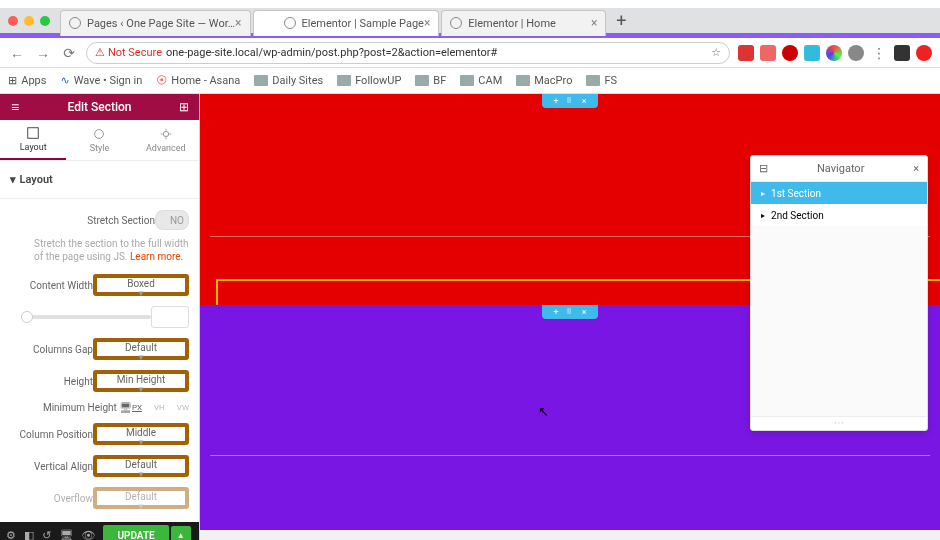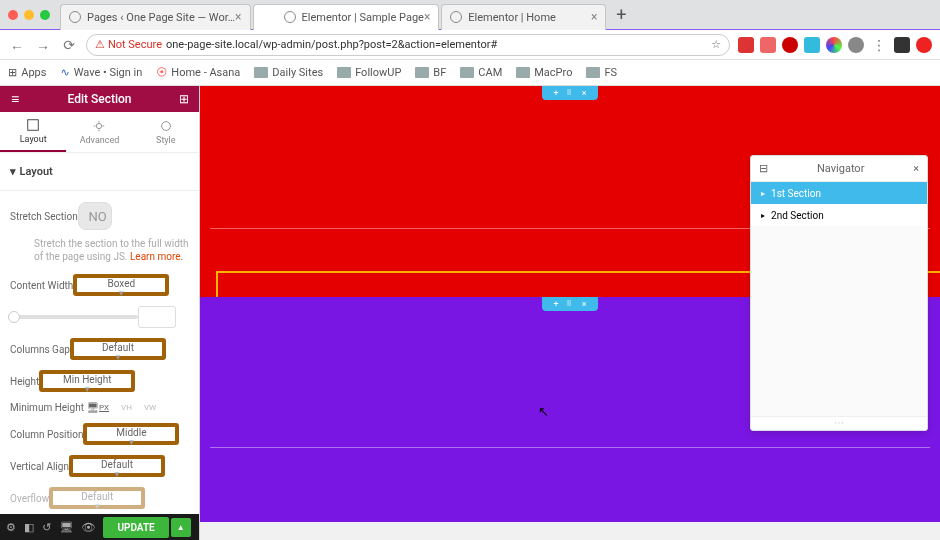--- a/index.html
+++ b/index.html
@@ -1,19 +1,19 @@
 <!DOCTYPE html>
 <html><head>
 <meta charset="utf-8">
 <style>
 *{box-sizing:border-box;margin:0;padding:0;font-family:-apple-system,BlinkMacSystemFont,"Segoe UI",Roboto,sans-serif;}
 body{width:940px;height:540px;overflow:hidden;background:#fff;position:relative;}
 .bar{display:flex;align-items:center;}
 
-.tabs{height:30px;background:#dfe1e3;padding-left:8px;border-bottom:1px solid #8b5cf6;}
+.tabs{height:30px;background:#dfe1e3;padding-left:8px;border-bottom:5px solid #8b5cf6;margin-top:8px;}
 .tl{display:flex;gap:6px;margin-right:10px;}
 .tl span{width:10px;height:10px;border-radius:50%;}
 .r{background:#ff5e57;}.y{background:#ffbd2e;}.g{background:#28c840;}
 .tab{height:26px;margin-top:4px;background:#f2f2f2;border:1px solid #c5c5c5;border-bottom:none;border-radius:4px 4px 0 0;display:flex;align-items:center;padding:0 8px;font-size:11px;color:#555;min-width:165px;margin-right:2px;}
 .tab.active{background:#fff;padding-left:30px;}
 .tab .fav{width:12px;height:12px;border:1px solid #888;border-radius:50%;margin-right:6px;}
 .tab .x{margin-left:auto;color:#888;font-size:12px;}
 .newtab{width:26px;text-align:center;color:#555;font-size:18px;}
 
 .addr{height:30px;background:#fff;border-bottom:1px solid #ddd;padding:0 8px;gap:8px;}
@@ -38,23 +38,23 @@
 .shead{background:#a90e47;}
 .ham{width:30px;text-align:center;font-size:14px;}
 .stitle{flex:1;text-align:center;}
 .grid{width:30px;text-align:center;}
 .stabs{display:flex;height:40px;background:#fff;}
 .stab{flex:1;display:flex;flex-direction:column;align-items:center;justify-content:center;font-size:9px;color:#888;gap:2px;}
 .stab.act{color:#333;border-bottom:2px solid #93003a;}
 .stab svg{width:14px;height:14px;}
 .sec{padding:6px 10px;font-size:11px;color:#444;border-top:1px solid #eee;}
 .sechead{font-weight:600;padding:6px 0;display:flex;align-items:center;gap:4px;}
-.row{display:flex;align-items:center;justify-content:flex-start;padding:5px 0;font-size:10px;}
+.row{display:flex;align-items:center;justify-content:flex-end;padding:5px 0;font-size:10px;}
 .row .lbl{color:#666;}
-.tog{width:34px;height:28px;background:#e8e8e8;border-radius:8px;border:1px solid #ddd;display:flex;align-items:center;justify-content:flex-end;padding:0 4px;font-size:13px;color:#999;}
+.tog{width:34px;height:20px;background:#e8e8e8;border-radius:8px;border:1px solid #ddd;display:flex;align-items:center;justify-content:flex-end;padding:0 4px;font-size:10px;color:#999;}
 .help{font-size:10px;color:#aaa;line-height:1.3;padding:2px 0 6px;margin-left:24px;}
 .help a{color:#d40;}
 .sel{width:96px;height:22px;border:4px solid #a16207;border-radius:3px;display:flex;align-items:center;padding:0 6px;font-size:10px;color:#666;justify-content:space-between;flex-direction:column;}
 .sel .ar{font-size:8px;color:#999;}
 .slid{width:128px;height:4px;background:#e0e0e0;border-radius:2px;position:relative;}
 .slid .h{width:12px;height:12px;background:#fff;border:1px solid #ccc;border-radius:50%;position:absolute;top:-4px;}
 .numin{width:38px;height:22px;border:1px solid #ddd;border-radius:3px;font-size:10px;text-align:center;}
 .units{display:flex;gap:12px;font-size:8px;color:#bbb;}
 .units .a{color:#666;text-decoration:underline;}
 .footer{position:absolute;bottom:0;left:0;right:0;height:26px;background:#1a1a1a;display:flex;align-items:center;padding:0 6px;gap:8px;}
@@ -178,30 +178,30 @@
     </div>
     <div class="stabs">
       <div class="stab act">
           <svg viewBox="0 0 16 16">
             <rect x="2" y="2" width="12" height="12" fill="none" stroke="#333"></rect>
           </svg>
           <span>Layout</span>
         </div>
       <div class="stab">
           <svg viewBox="0 0 16 16">
+            <circle cx="8" cy="8" r="5" fill="none" stroke="#888"></circle>
+          </svg>
+          <span>Style</span>
+        </div>
+      <div class="stab">
+          <svg viewBox="0 0 16 16">
             <circle cx="8" cy="8" r="3" fill="none" stroke="#888"></circle>
             <path d="M8 2v2M8 12v2M2 8h2M12 8h2" stroke="#888"></path>
           </svg>
           <span>Advanced</span>
-        </div>
-      <div class="stab">
-          <svg viewBox="0 0 16 16">
-            <circle cx="8" cy="8" r="5" fill="none" stroke="#888"></circle>
-          </svg>
-          <span>Style</span>
         </div>
     </div>
     <div class="sec">
       <div class="sechead">▾ <span>Layout</span></div>
     </div>
     <div class="sec">
       <div class="row">
         <span class="lbl">Stretch Section</span>
         <span class="tog">NO</span>
       </div>

